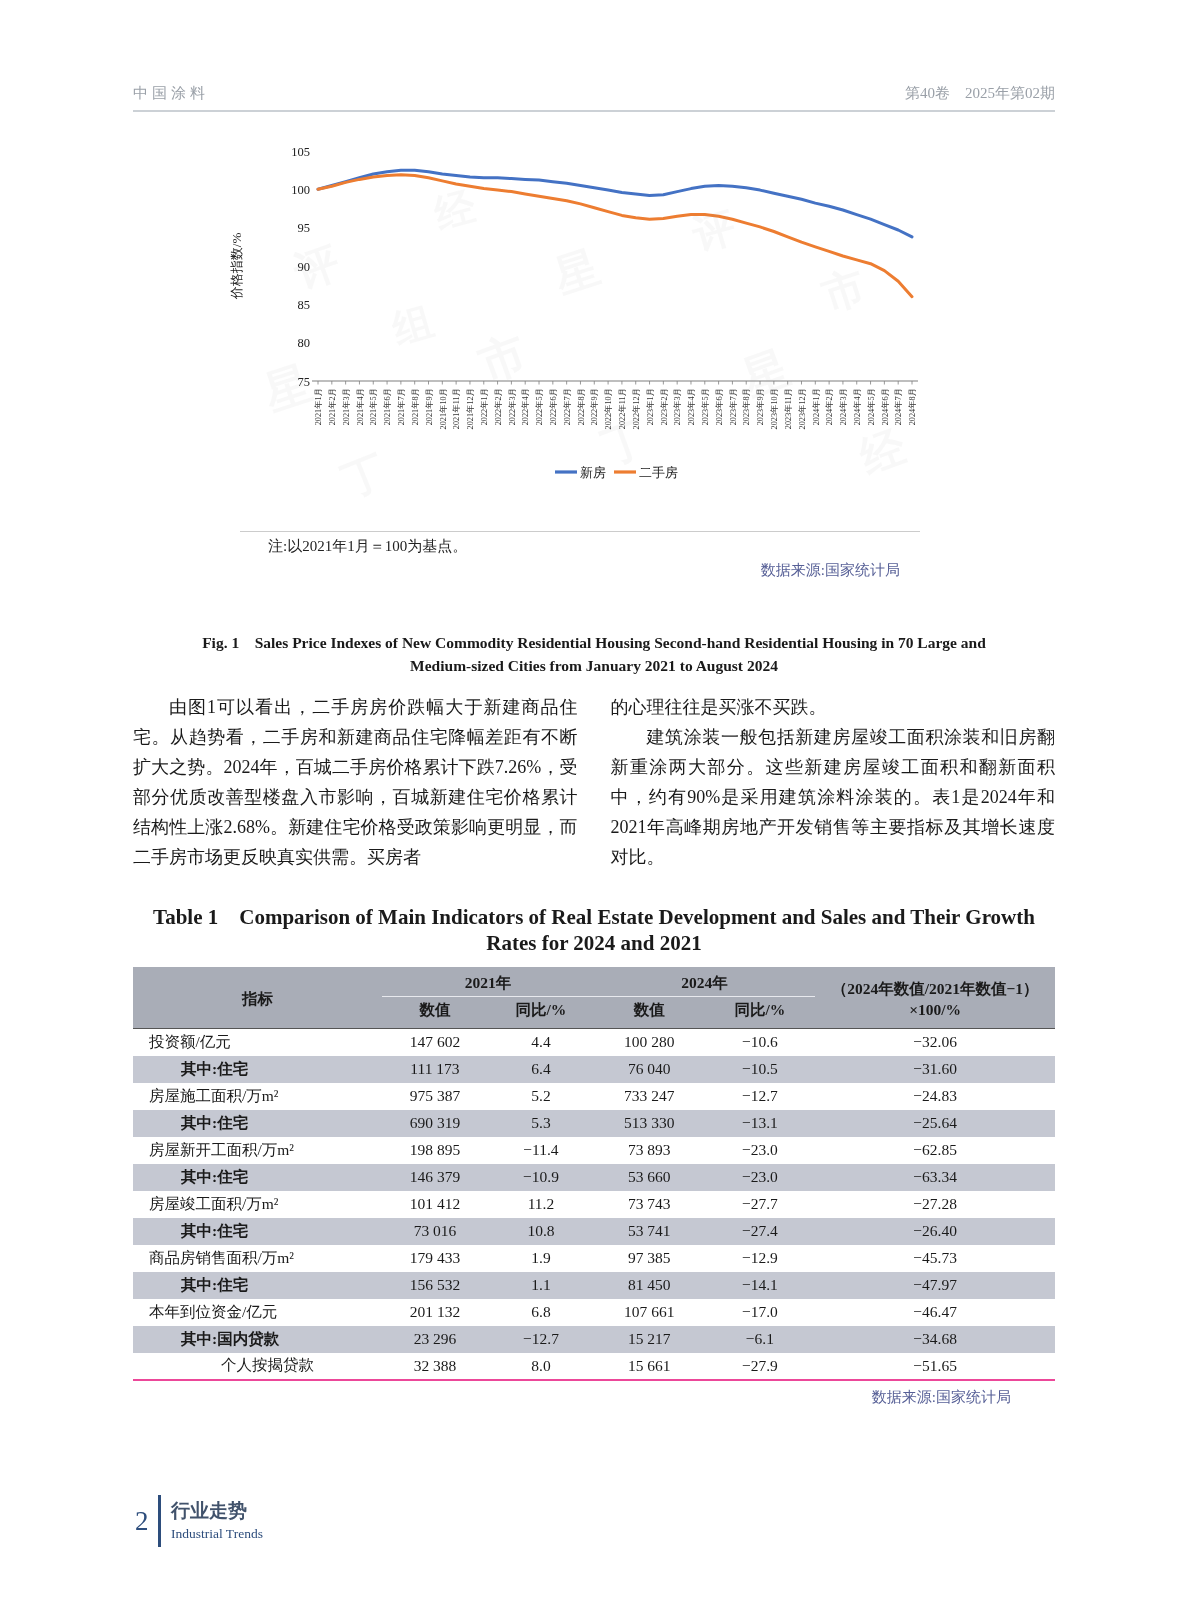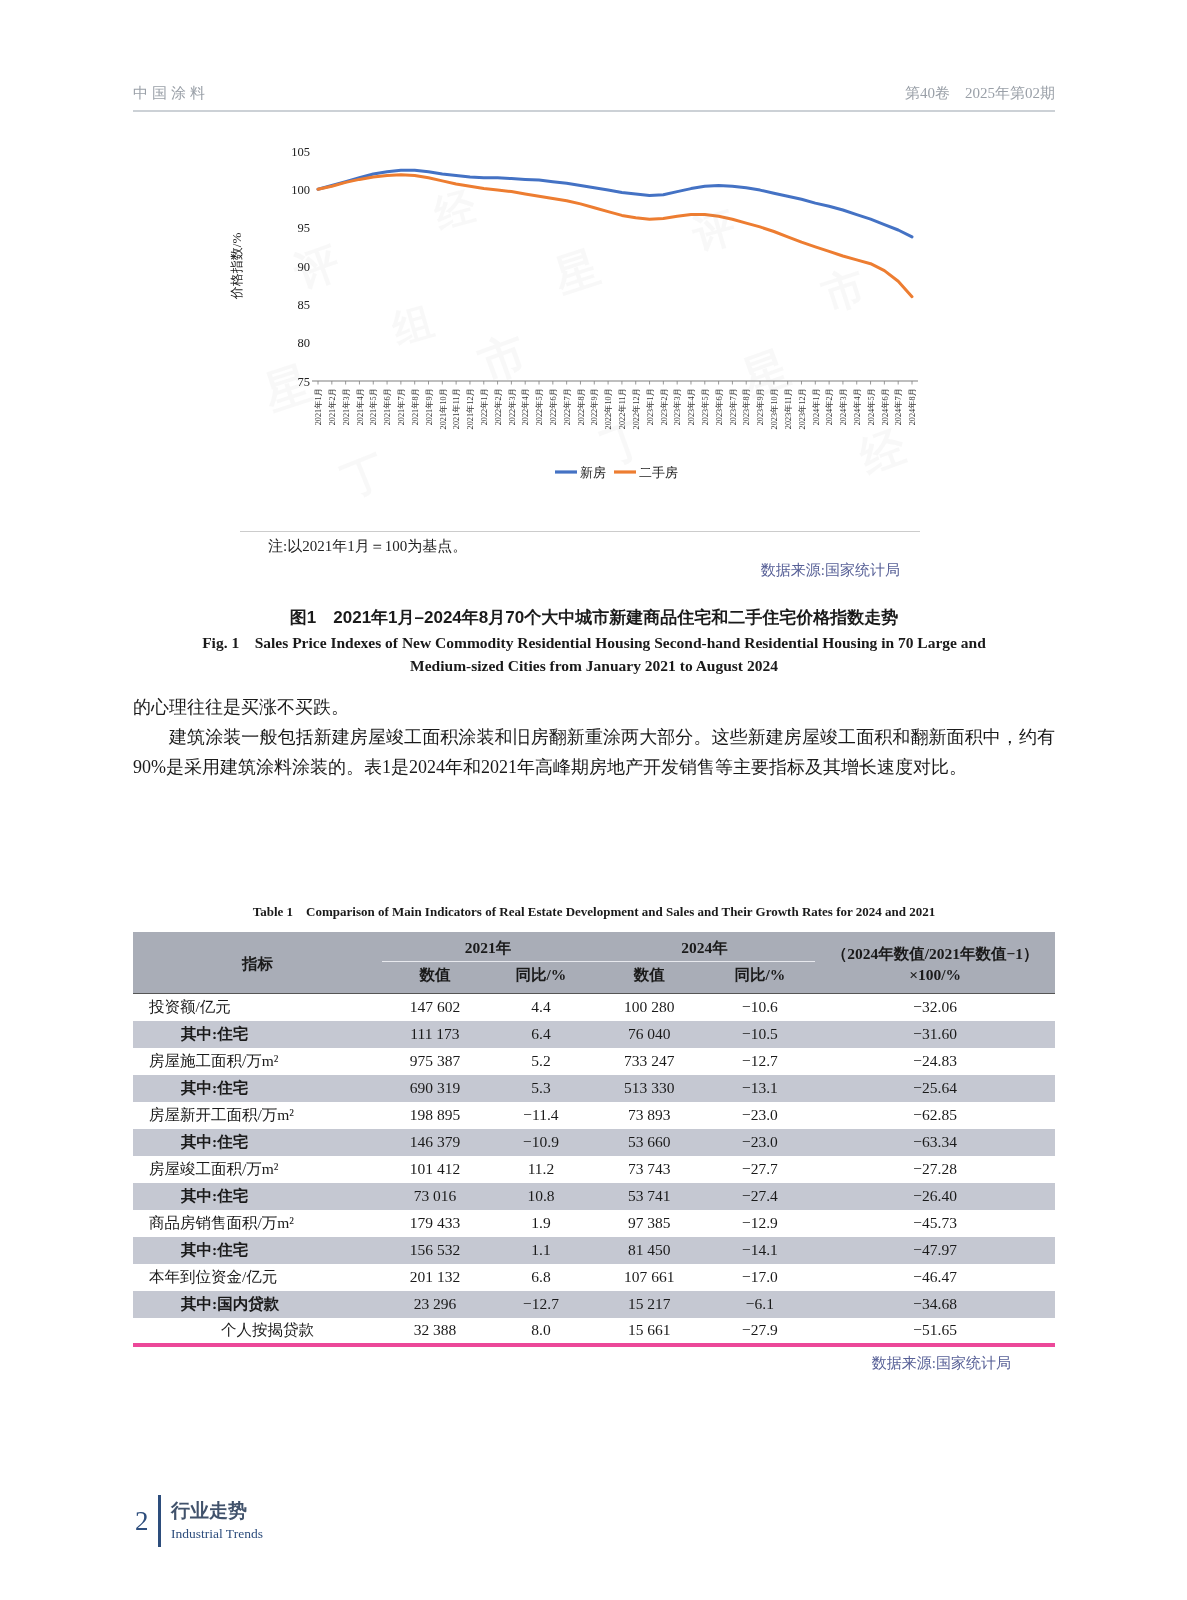--- a/index.html
+++ b/index.html
@@ -40,34 +40,34 @@
     display:flex; gap:33px; font-size:18px; line-height:30px; text-align:justify;
   }
   .body-columns .col { flex:1; }
   p.indent { text-indent:2em; }
   
   .table-area { position:absolute; left:133px; top:903px; width:922px; }
   .table-title-zh {
     text-align:center; font-family:"Liberation Sans","DejaVu Sans",sans-serif;
     font-weight:bold; font-size:16.5px; margin-bottom:5px;
   }
-  .table-title-en { text-align:center; font-weight:bold; font-size:13px; margin-bottom:11px; }
+  .table-title-en { text-align:center; font-weight:bold; font-size:21px; margin-bottom:11px; }
   table.data { width:100%; border-collapse:collapse; font-size:15.5px; }
   table.data thead th { background:#a9adb7; font-weight:bold; }
   table.data thead tr.group th { padding-top:6px; padding-bottom:2px; }
   table.data thead tr.group th.span-col { border-bottom:1px solid #e8e9ee; }
   table.data thead tr.subs th { padding:3px 0 7px 0; }
   table.data thead { border-bottom:1.5px solid #555; }
   table.data tbody tr { height:27px; }
   table.data tbody tr.stripe { background:#c5c8d2; }
   table.data td { text-align:center; padding:1px 2px; }
   table.data td.ind { text-align:left; padding-left:16px; }
   table.data tr.lv1 td.ind { padding-left:48px;font-weight:bold; }
   table.data tr.lv2 td.ind { padding-left:88px; }
-  table.data tbody { border-bottom:4px solid #ec4899; }
+  table.data tbody { border-bottom:2px solid #ec4899; }
   .ratio-head { line-height:1.35; }
   .table-source-wrap { text-align:right; padding-right:44px; margin-top:7px; }
   
   .page-footer { position:absolute; left:135px; top:1495px; display:flex; align-items:center; }
   .footer-page-no { font-size:27px; color:#2d4d7c; margin-right:9px; }
   .footer-bar { width:3.5px; height:52px; background:#2d4d7c; margin-right:10px; }
   .footer-sec-zh {
     font-family:"Liberation Sans","DejaVu Sans",sans-serif; font-weight:bold;
     font-size:19px; color:#41526b; line-height:1.2;
   }
@@ -200,25 +200,27 @@
         <span style="left: 378px; top: 285px; font-size: 44px; color: rgb(143, 143, 143); transform: rotate(-20deg);">丁</span>
         <span style="left: 468px; top: 75px; font-size: 42px; color: rgb(143, 143, 143); transform: rotate(-16deg);">评</span>
         <span style="left: 518px; top: 215px; font-size: 46px; color: rgb(143, 143, 143); transform: rotate(-20deg);">星</span>
         <span style="left: 598px; top: 135px; font-size: 42px; color: rgb(143, 143, 143); transform: rotate(-18deg);">市</span>
         <span style="left: 636px; top: 295px; font-size: 44px; color: rgb(143, 143, 143); transform: rotate(-20deg);">经</span>
       </div>
   </div>
   <div class="figure-divider"></div>
   <div class="figure-note">注:以2021年1月＝100为基点。</div>
   <div class="figure-source">数据来源:国家统计局</div>
-  <div class="caption-zh">图1　2021年1月–2024年8月70个大中城市新建商品住宅和二手住宅价格指数走势</div>
   <div class="caption-en l1">Fig. 1　Sales Price Indexes of New Commodity Residential Housing Second-hand Residential Housing in 70 Large and</div>
   <div class="caption-en l2">Medium-sized Cities from January 2021 to August 2024</div>
 
   <div class="body-columns">
+    <div class="col">
+      <p class="indent">由图1可以看出，二手房房价跌幅大于新建商品住宅。从趋势看，二手房和新建商品住宅降幅差距有不断扩大之势。2024年，百城二手房价格累计下跌7.26%，受部分优质改善型楼盘入市影响，百城新建住宅价格累计结构性上涨2.68%。新建住宅价格受政策影响更明显，而二手房市场更反映真实供需。买房者</p>
+    </div>
     <div class="col">
       <p>的心理往往是买涨不买跌。</p>
       <p class="indent">建筑涂装一般包括新建房屋竣工面积涂装和旧房翻新重涂两大部分。这些新建房屋竣工面积和翻新面积中，约有90%是采用建筑涂料涂装的。表1是2024年和2021年高峰期房地产开发销售等主要指标及其增长速度对比。</p>
     </div>
   </div>
 
   <div class="table-area">
     <div class="table-title-en">Table 1　Comparison of Main Indicators of Real Estate Development and Sales and Their Growth Rates for 2024 and 2021</div>
     <table class="data">
       <colgroup>

